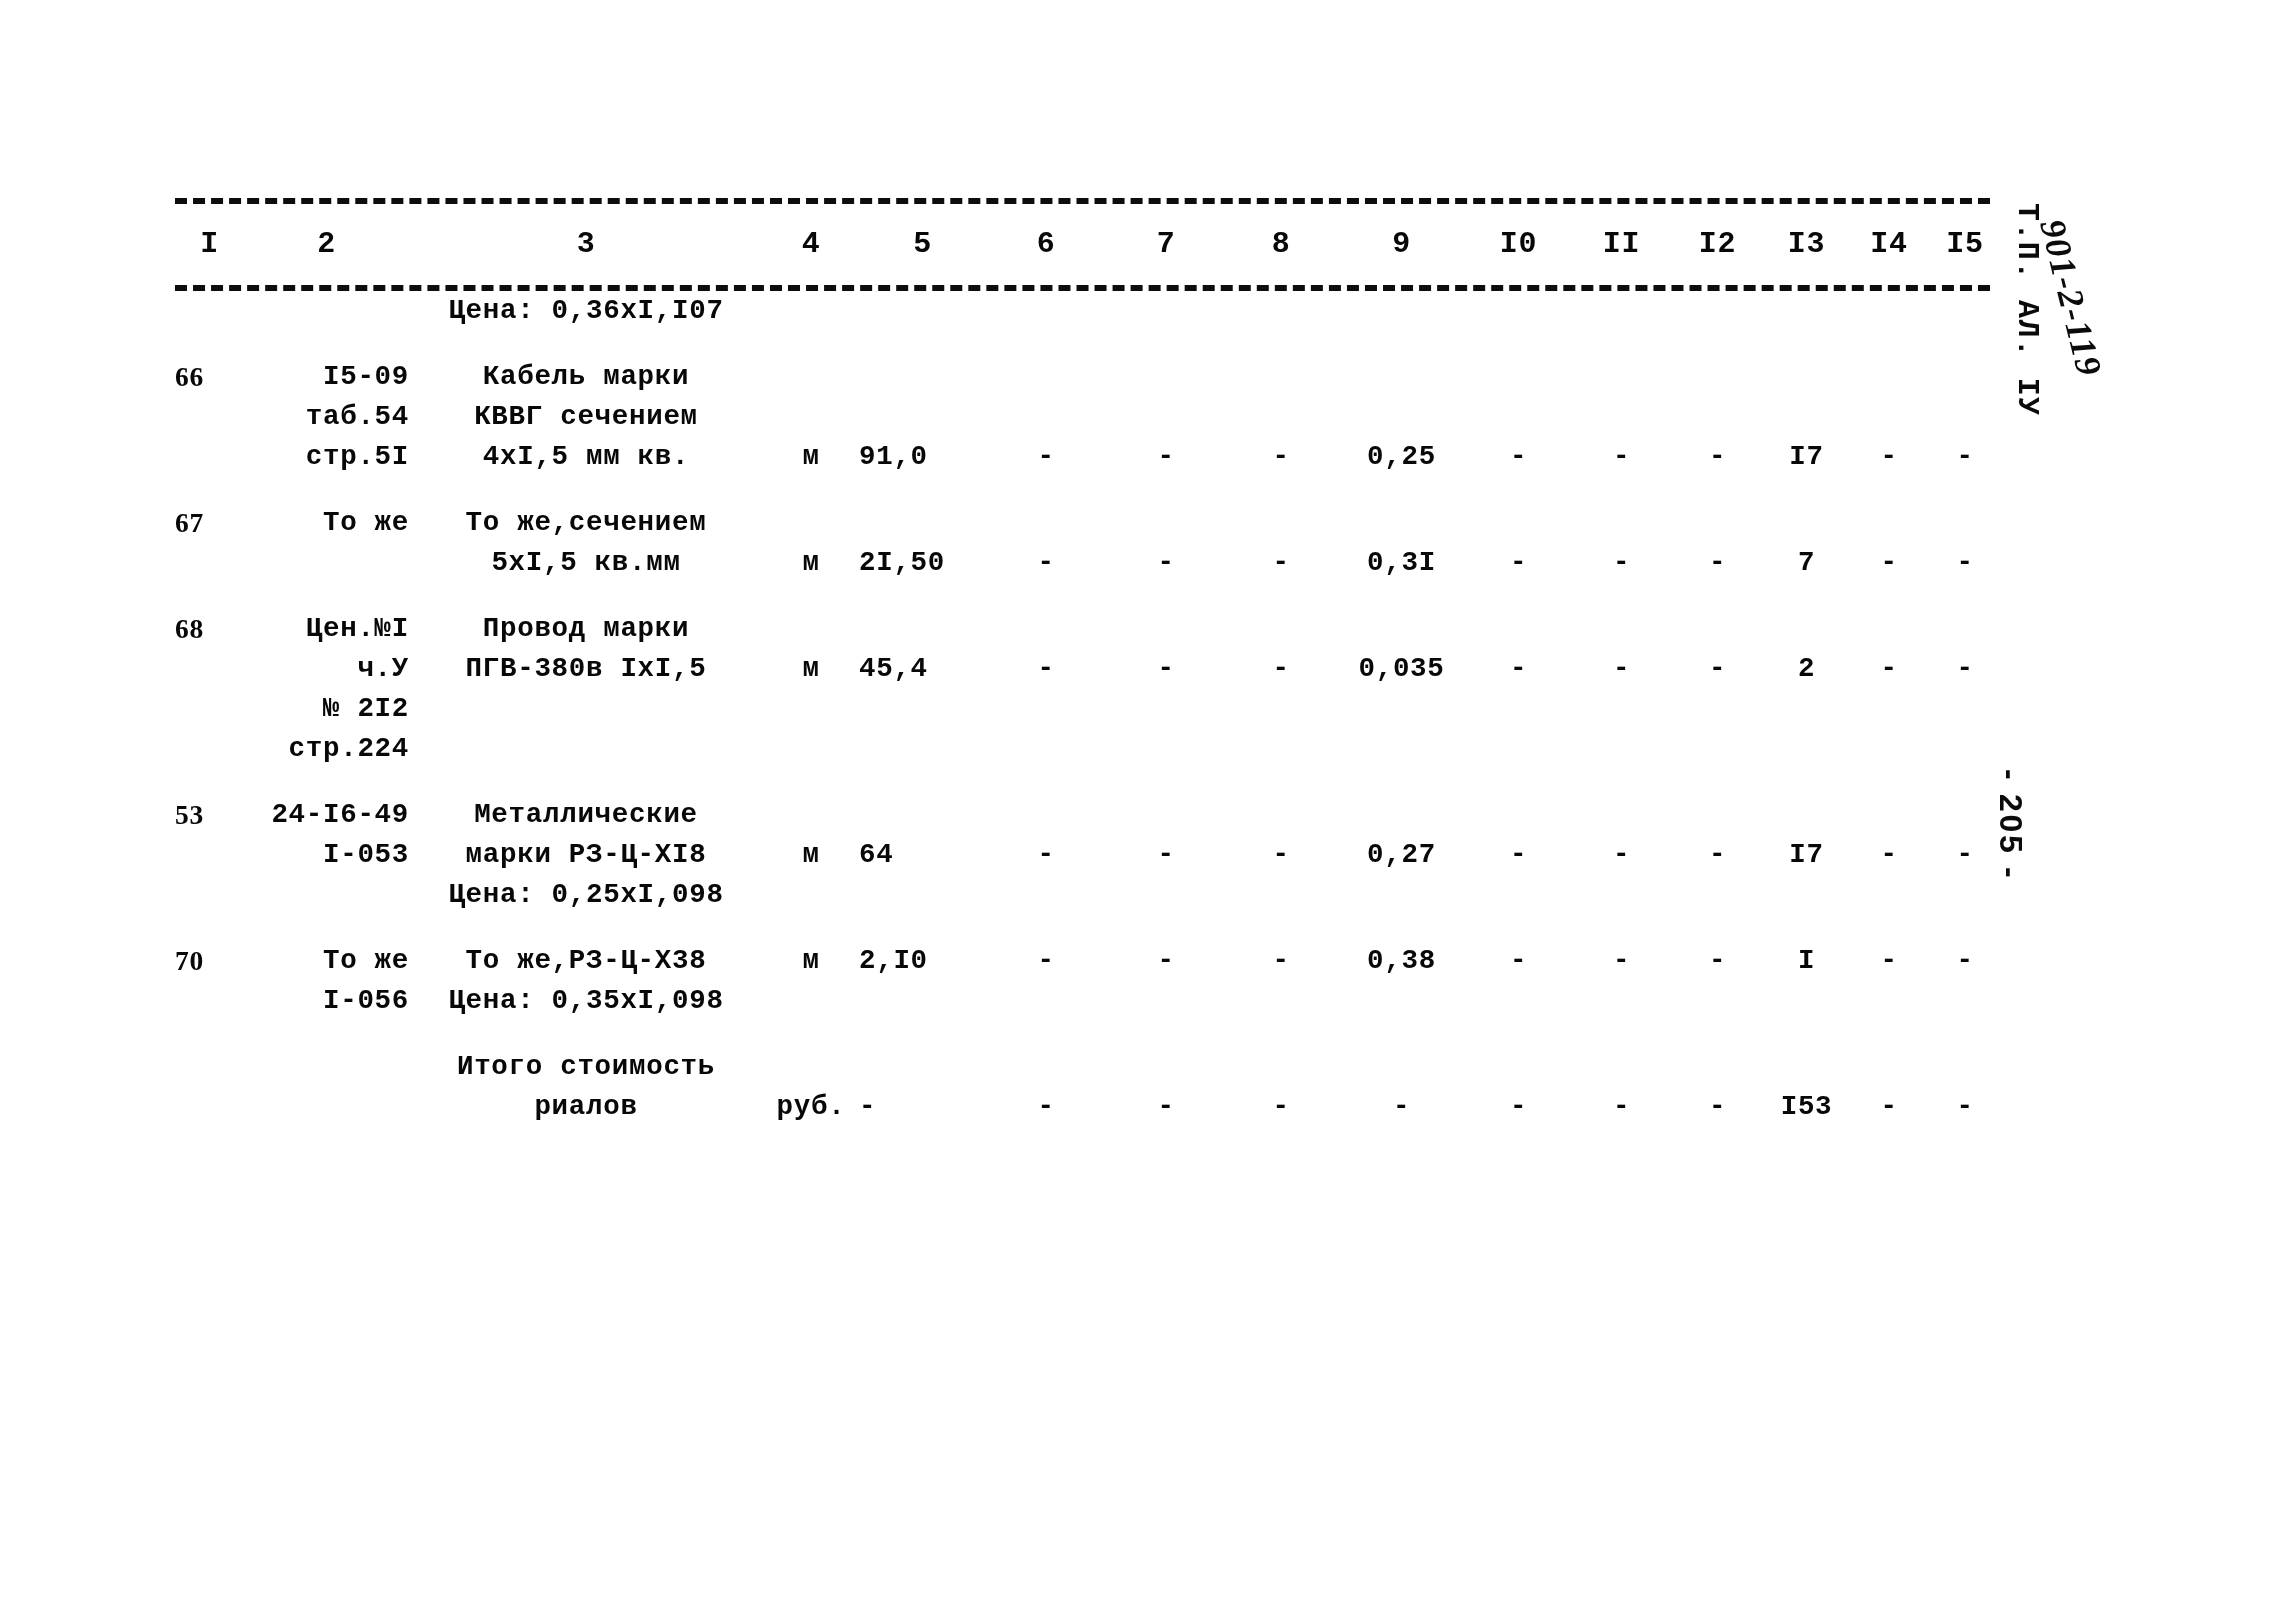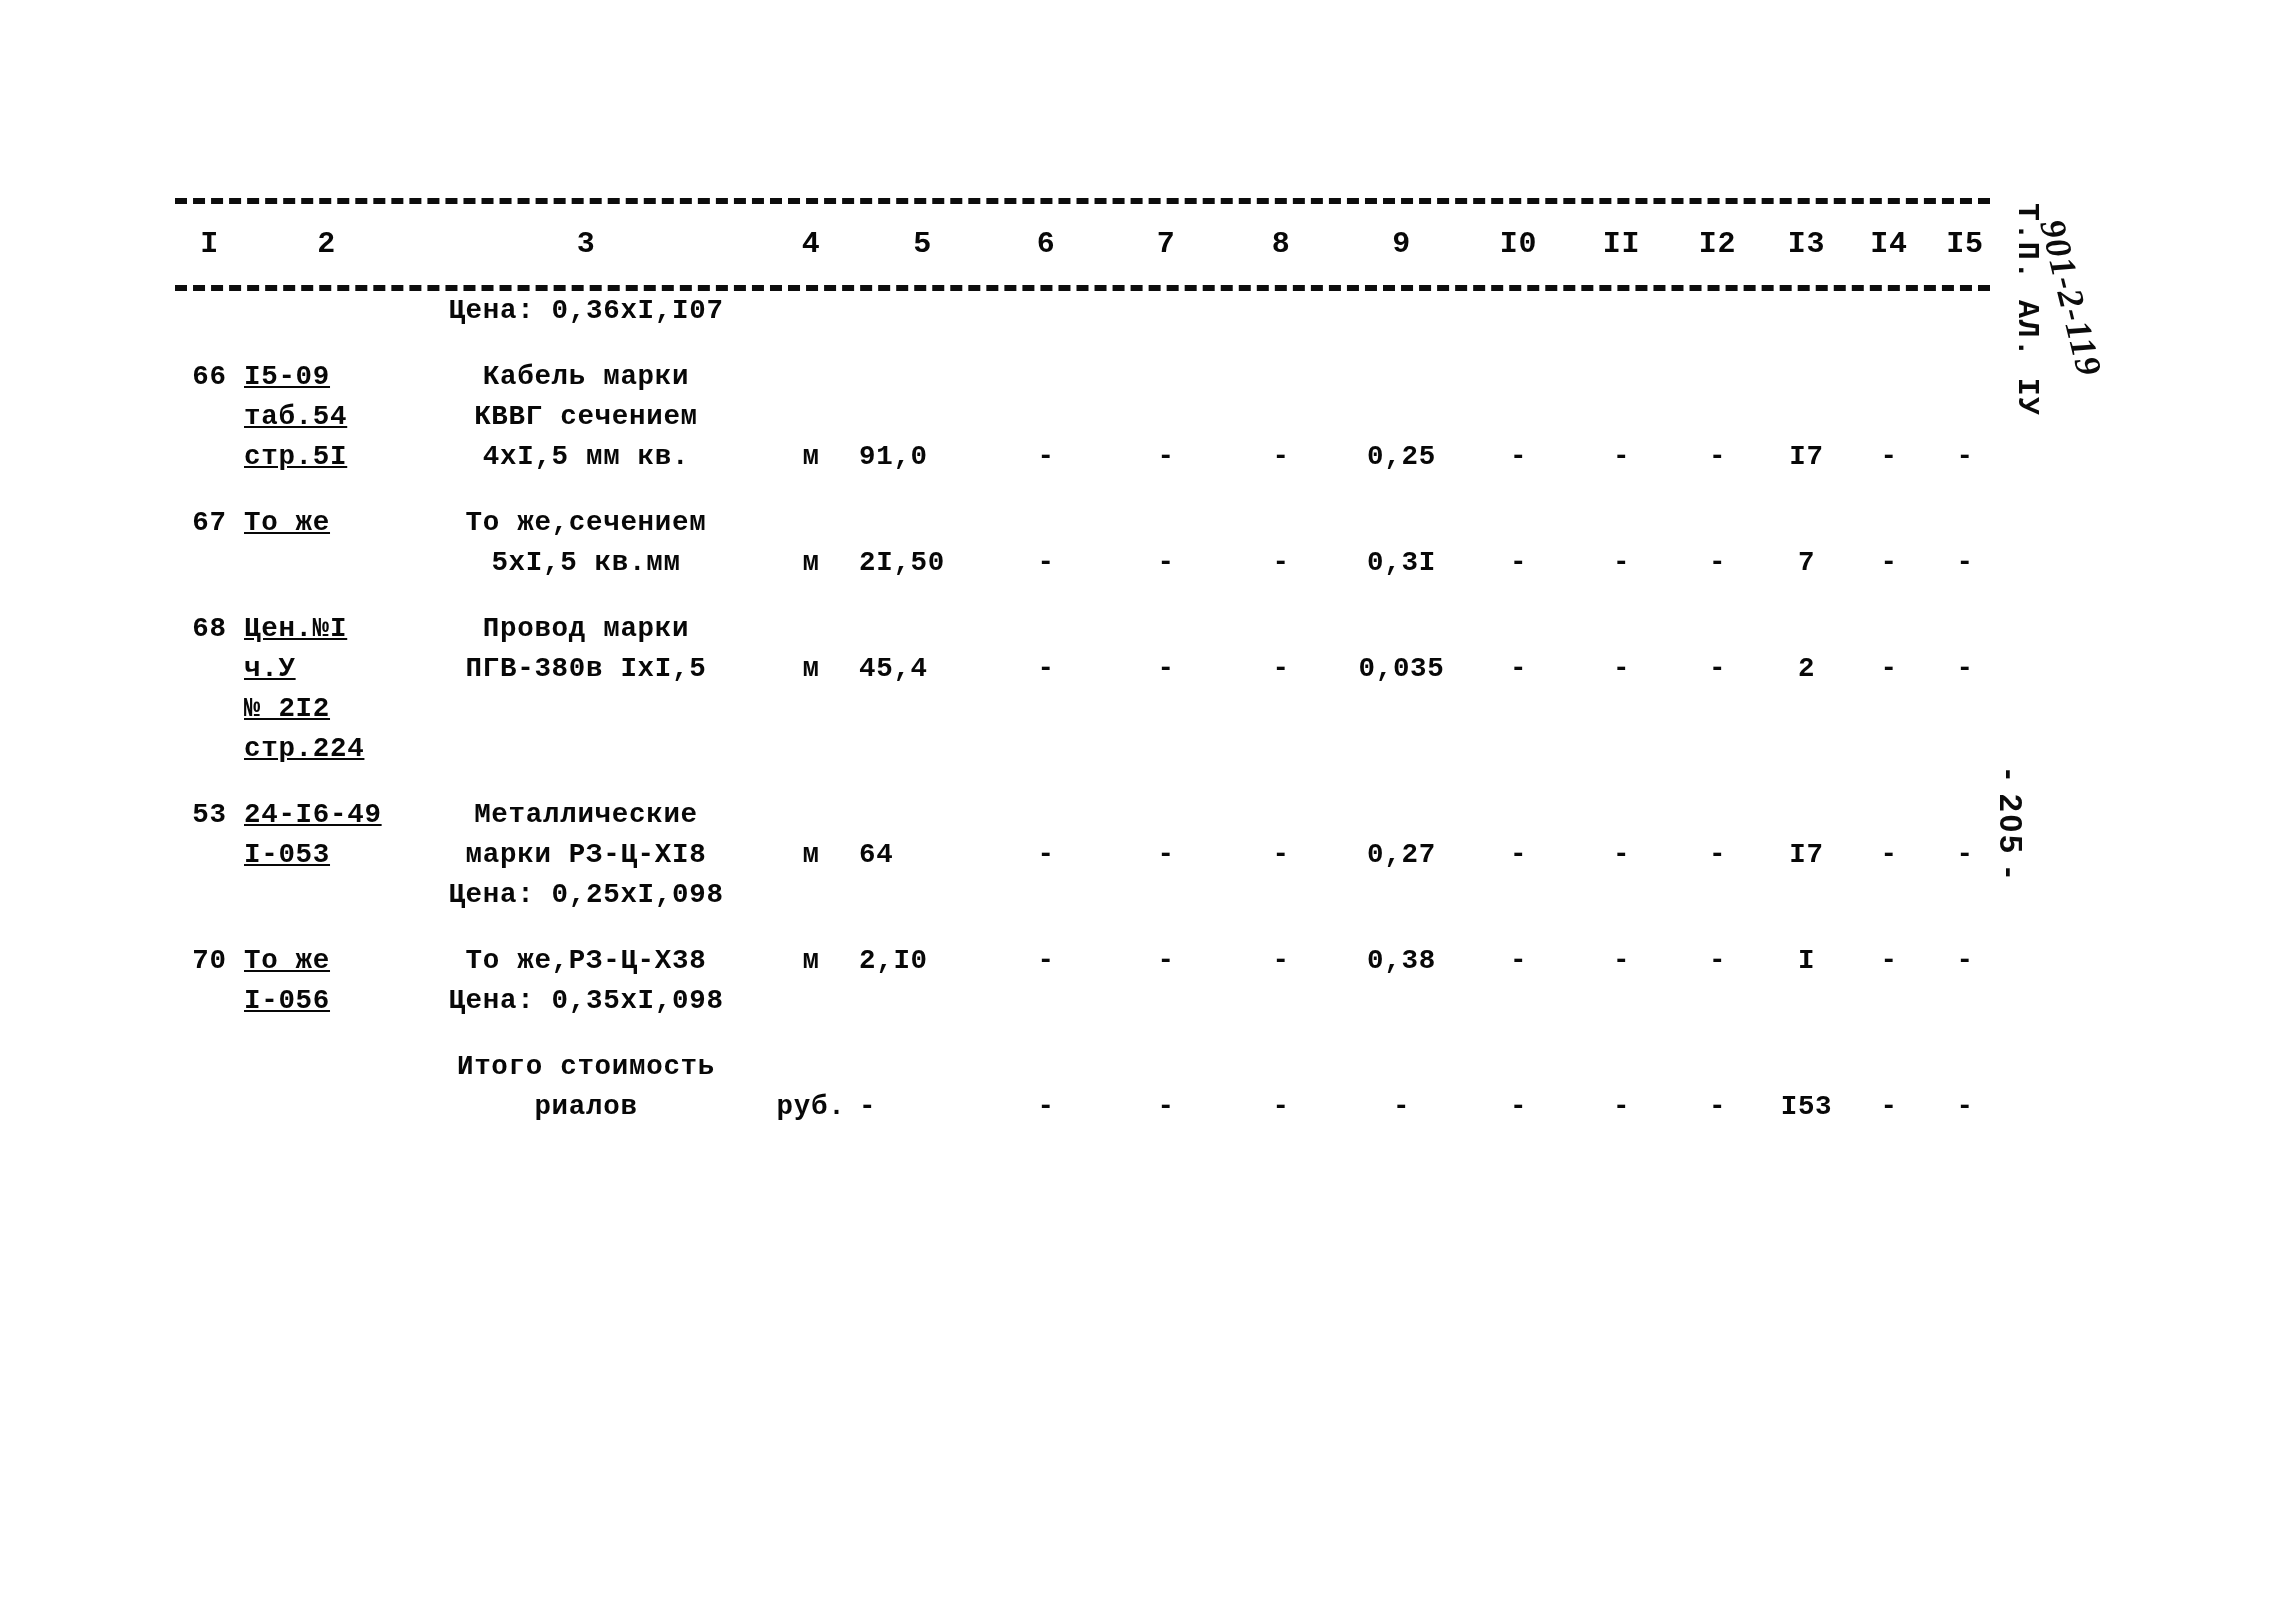--- a/index.html
+++ b/index.html
@@ -83,22 +83,22 @@
     height: 81px;
     line-height: 81px;
     font-size: 30px;
   }
   tr.hdr td.h1 { text-align: center; }
   tr.hdr td.h3 { text-align: center; }
 
   
   .num   { text-align: center; }
   .numL  { text-align: center; }
-  .idx   { text-align: center; padding-left: 2.7px;}
-  .code  { text-align: left; text-decoration: underline; }
+  .idx   { text-align: left; padding-left: 2.7px; font-family: Liberation Serif, serif;}
+  .code  { text-align: right; }
   .desc  { text-align: center; }
   .unit  { text-align: center; }
   .qty   { text-align: left; padding-left: 16.5px;}
 
   tr.line td { height: 40px; line-height: 40px; }
   tr.gap  td { height: 26px; line-height: 26px; }
 
   
   #margin-stack {
     position: absolute;

